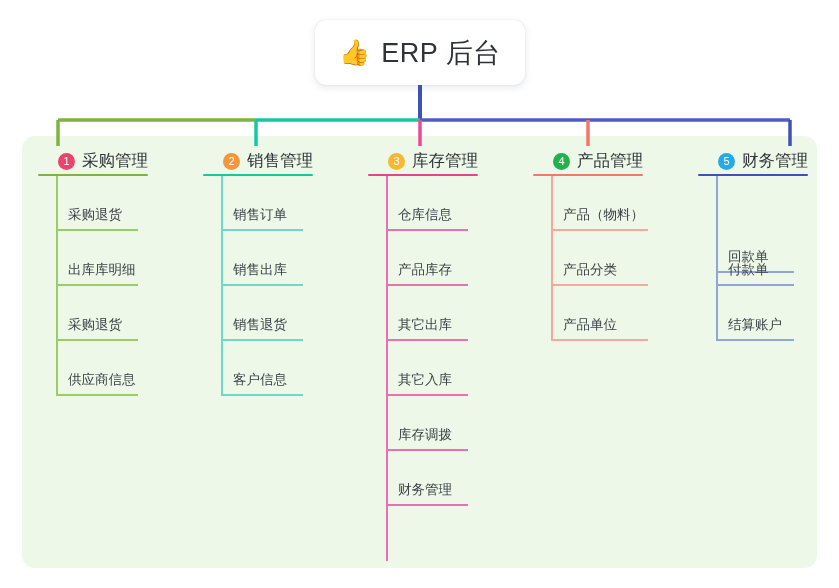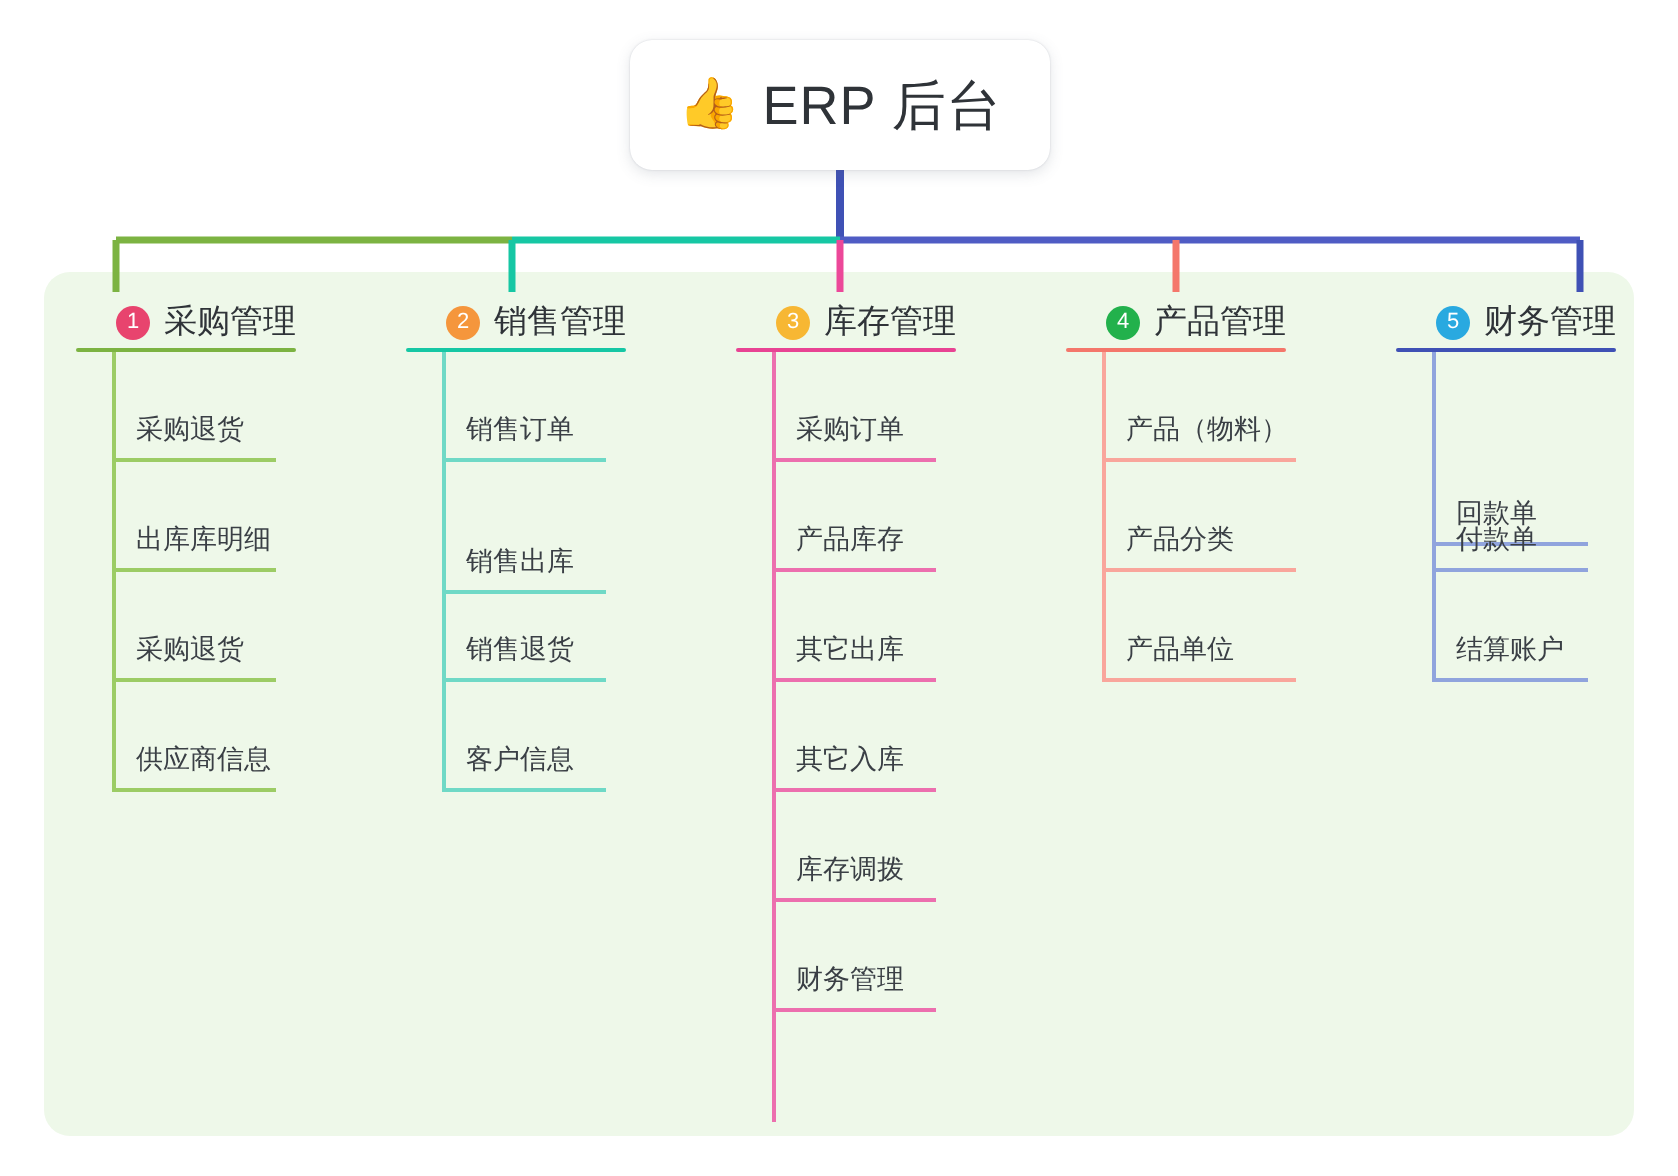--- a/index.html
+++ b/index.html
@@ -115,21 +115,21 @@
           <span class="badge" style="background: rgb(245, 150, 60);">2</span>
           <span class="col-title">销售管理</span>
           <div class="head-rule" style="width: 110px; background: rgb(22, 199, 164);"></div>
         </div>
         <div class="leaves" style="height: 220px;">
           <div class="spine" style="background: rgb(111, 217, 198); height: 220px;"></div>
           <div class="leaf" style="position: absolute; left: 0px; top: 0px; height: 55px; width: 100px;">
             <span class="leaf-label">销售订单</span>
             <div class="leaf-rule" style="width: 82px; background: rgb(111, 217, 198);"></div>
           </div>
-          <div class="leaf" style="position: absolute; left: 0px; top: 55px; height: 66px; width: 100px;">
+          <div class="leaf" style="position: absolute; left: 0px; top: 55px; height: 55px; width: 100px;">
             <span class="leaf-label">销售出库</span>
             <div class="leaf-rule" style="width: 82px; background: rgb(111, 217, 198);"></div>
           </div>
           <div class="leaf" style="position: absolute; left: 0px; top: 110px; height: 55px; width: 100px;">
             <span class="leaf-label">销售退货</span>
             <div class="leaf-rule" style="width: 82px; background: rgb(111, 217, 198);"></div>
           </div>
           <div class="leaf" style="position: absolute; left: 0px; top: 165px; height: 55px; width: 100px;">
             <span class="leaf-label">客户信息</span>
             <div class="leaf-rule" style="width: 82px; background: rgb(111, 217, 198);"></div>
@@ -138,21 +138,21 @@
       </div>
       <div class="col" style="left: 368px;">
         <div class="col-head" style="width: 110px;">
           <span class="badge" style="background: rgb(247, 183, 51);">3</span>
           <span class="col-title">库存管理</span>
           <div class="head-rule" style="width: 110px; background: rgb(232, 67, 147);"></div>
         </div>
         <div class="leaves" style="height: 385px;">
           <div class="spine" style="background: rgb(236, 111, 174); height: 385px;"></div>
           <div class="leaf" style="position: absolute; left: 0px; top: 0px; height: 55px; width: 100px;">
-            <span class="leaf-label">采购订单</span>
+            <span class="leaf-label">仓库信息</span>
             <div class="leaf-rule" style="width: 82px; background: rgb(236, 111, 174);"></div>
           </div>
           <div class="leaf" style="position: absolute; left: 0px; top: 55px; height: 55px; width: 100px;">
             <span class="leaf-label">产品库存</span>
             <div class="leaf-rule" style="width: 82px; background: rgb(236, 111, 174);"></div>
           </div>
           <div class="leaf" style="position: absolute; left: 0px; top: 110px; height: 55px; width: 100px;">
             <span class="leaf-label">其它出库</span>
             <div class="leaf-rule" style="width: 82px; background: rgb(236, 111, 174);"></div>
           </div>

